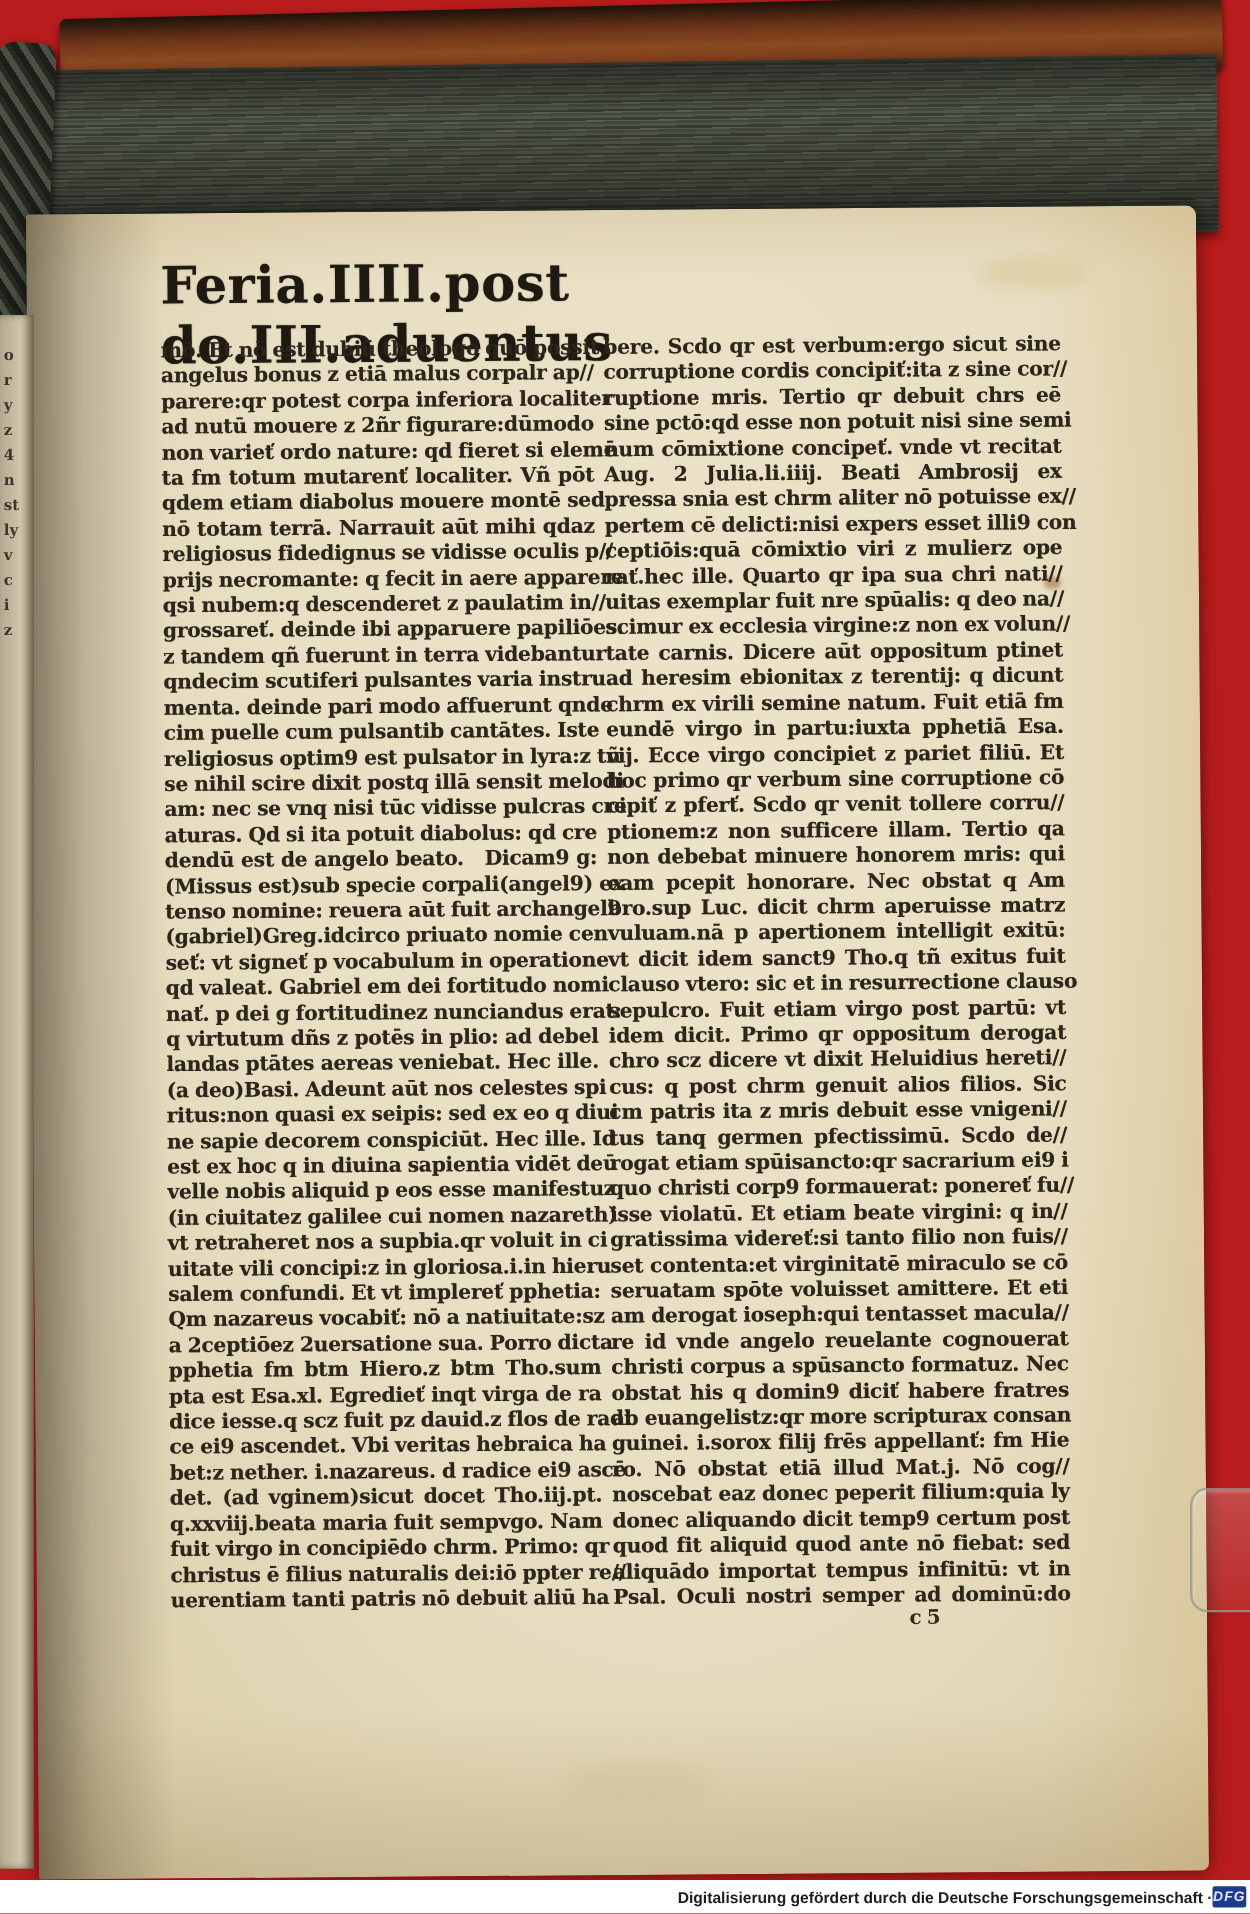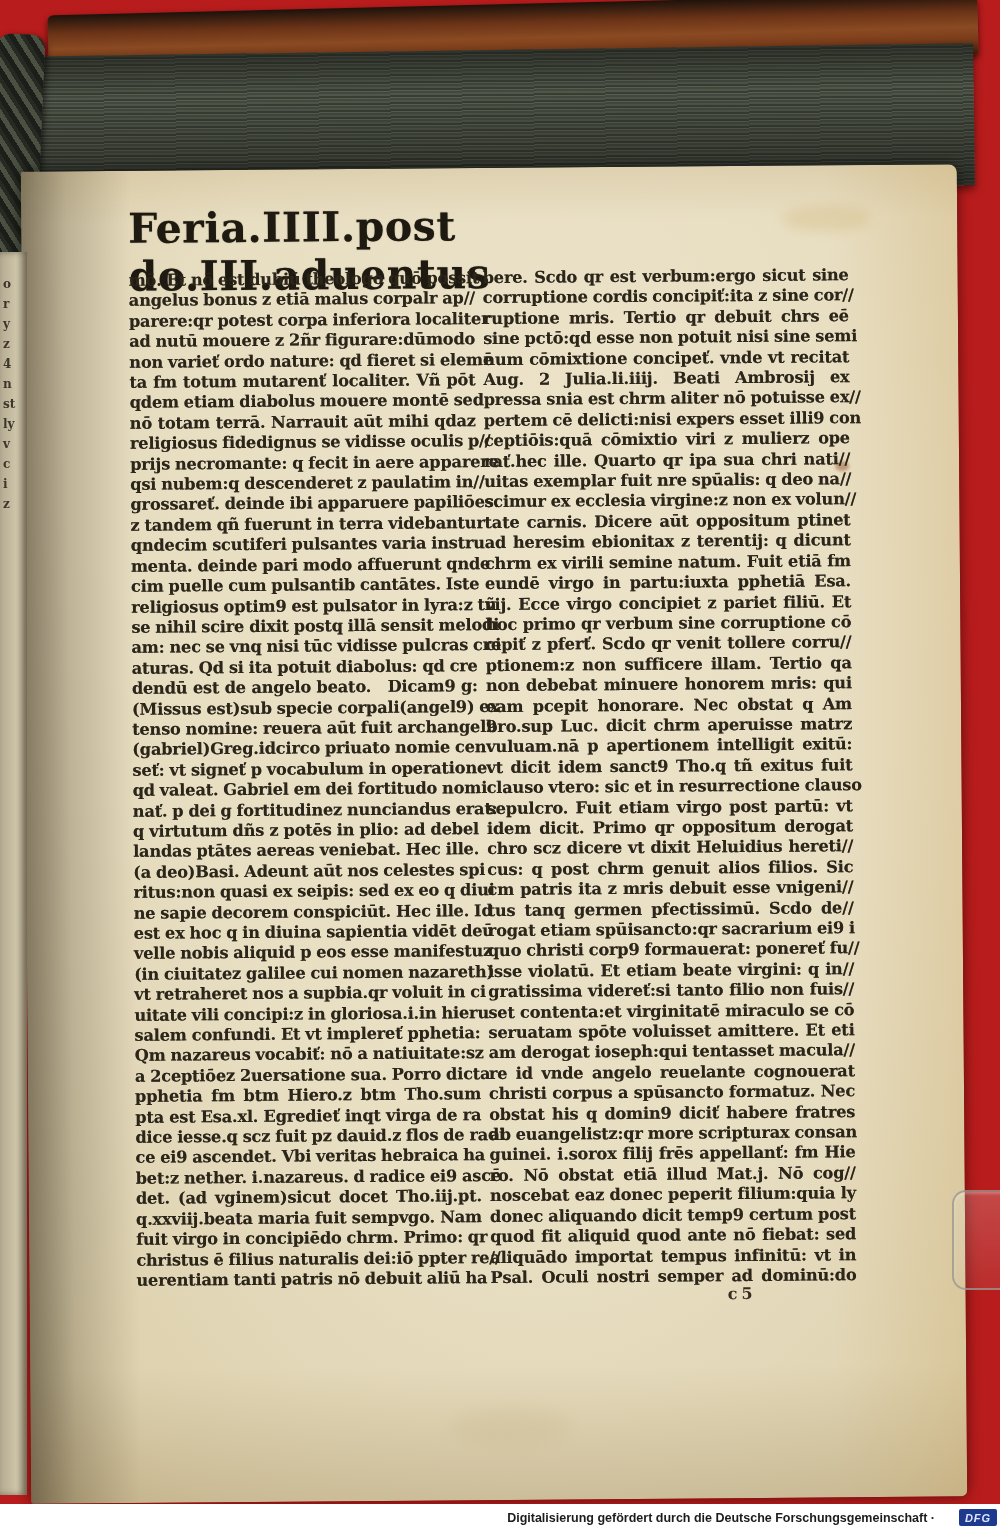--- a/index.html
+++ b/index.html
@@ -65,25 +65,25 @@
     background:#c2ad7d;opacity:.18;filter:blur(8px);}
 
   
   .clip{position:absolute;left:952px;top:1190px;width:60px;height:96px;
     border:2px solid rgba(150,150,140,.75);border-right:none;border-radius:14px 0 0 14px;
     background:linear-gradient(to bottom,rgba(235,235,228,.22),rgba(200,200,190,.10));
     box-shadow:inset 0 2px 3px rgba(255,255,255,.25);}
 
   
   .footer{position:absolute;left:0;top:1504px;width:1000px;height:27px;background:#ffffff;
-    display:flex;align-items:center;justify-content:flex-end;gap:24px;padding-right:3px;
+    display:flex;align-items:center;justify-content:flex-end;gap:0;padding-right:3px;
     box-sizing:border-box;font-family:"Liberation Sans",sans-serif;}
   .credit{font-size:12.5px;font-weight:bold;color:#1c1c1c;}
   .dfg-logo{display:inline-flex;align-items:center;justify-content:center;
-    width:38px;height:17px;border-radius:2px;background:#1e3a8f;
+    width:27px;height:17px;border-radius:2px;background:#1e3a8f;
     color:#dfe6ff;font-size:11px;font-weight:bold;font-style:italic;letter-spacing:1px;}
 </style>
 </head>
 <body>
 
 <div class="scene">
 
   <div class="cover-strip"></div>
   <div class="block-edge"></div>
   <div class="endband"></div>

